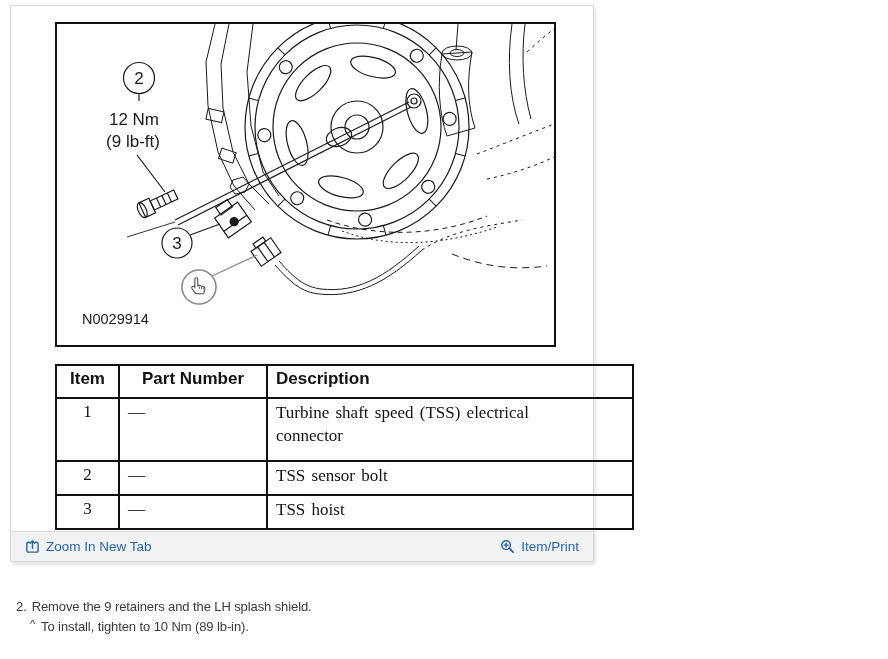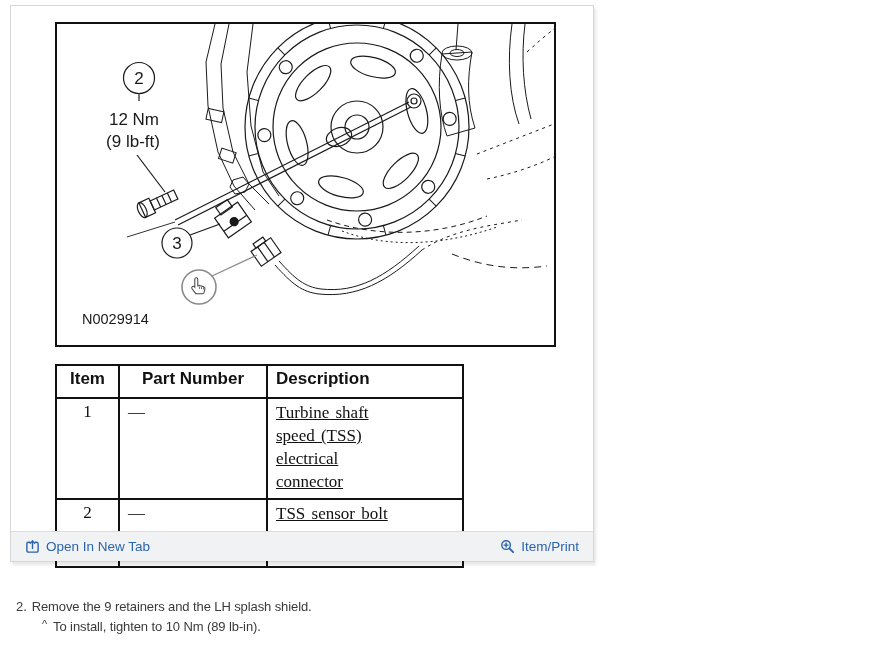--- a/index.html
+++ b/index.html
@@ -10,51 +10,51 @@
   .panel{position:absolute;left:10px;top:5px;width:582px;height:555px;
          background:#fff;border:1px solid #d6d6d6;
          box-shadow:2px 3px 3px rgba(0,0,0,.10);}
 
   .figure-box{position:absolute;left:44px;top:16px;width:497px;height:321px;
               border:2px solid #111;background:#fff;}
   .figure-box svg{display:block;}
 
   
   .parts-table{position:absolute;left:44px;top:358px;border-collapse:collapse;
-               table-layout:fixed;width:409px;}
+               table-layout:fixed;width:579px;}
   .parts-table th,.parts-table td{border:2px solid #111;padding:3px 8px 4px 8px;
                vertical-align:top;text-align:left;}
   .parts-table th{font:bold 17px "Liberation Sans",sans-serif;color:#111;
                   height:24px;}
   .parts-table td{font:17px "Liberation Serif",serif;color:#111;word-spacing:2px;}
   .col-item{width:63px;}
   .col-part{width:148px;}
   th.h-item{text-align:center;}
   th.h-part{text-align:center;border-radius:12px;}
   td.c-item{text-align:center;}
-  td.c-desc{padding-right:70px;line-height:1.35;text-decoration:underline;}
+  td.c-desc{padding-right:70px;line-height:1.35;}
   tr.r-tall td{height:54px;}
   tr.r-short td{height:25px;}
 
   
   .viewer-footer{position:absolute;left:0;right:0;bottom:0;height:30px;
                  background:#f1f2f4;border-top:1px solid #dcdcdc;
                  display:flex;align-items:center;justify-content:space-between;
                  padding:0 14px;box-sizing:border-box;}
   .vf-link{display:flex;align-items:center;gap:6px;color:#2a64ad;
            font-size:13.5px;cursor:pointer;text-decoration:none;}
   .vf-link svg{display:block;}
 
   
   .instructions{position:absolute;left:16px;top:597px;width:860px;
                 font-size:13px;line-height:20px;color:#3a3a3a;
                 letter-spacing:-.1px;}
   .step{white-space:nowrap;}
   .step .marker{margin-right:5px;}
-  .footnote{white-space:nowrap;margin-left:26px;}
+  .footnote{white-space:nowrap;margin-left:14px;}
   .footnote .caret{font-size:11px;position:relative;top:-3px;margin-right:6px;}
 </style>
 </head>
 <body>
 
 <div class="panel">
 
   <div class="figure-box">
     <svg width="497" height="321" viewBox="0 0 497 321">
       <g fill="none" stroke="#1a1a1a" stroke-width="1.2">
@@ -227,21 +227,21 @@
 
   <div class="viewer-footer">
     <a class="vf-link">
       <span>
         <svg width="15" height="15" viewBox="0 0 16 16" fill="none" stroke="#2a64ad" stroke-width="1.5" stroke-linecap="round" stroke-linejoin="round">
           <path d="M5,3.5 H3.5 A1.5,1.5 0 0 0 2,5 v7.5 A1.5,1.5 0 0 0 3.5,14 h9 A1.5,1.5 0 0 0 14,12.5 V5 a1.5,1.5 0 0 0 -1.5,-1.5 H11"></path>
           <line x1="8" y1="10" x2="8" y2="2.2"></line>
           <polyline points="5.6,4.6 8,2.2 10.4,4.6"></polyline>
         </svg>
       </span>
-      <span>Open In New Tab</span>
+      <span>Zoom In New Tab</span>
     </a>
     <a class="vf-link">
       <span>
         <svg width="15" height="15" viewBox="0 0 16 16" fill="none" stroke="#2a64ad" stroke-width="1.5" stroke-linecap="round">
           <circle cx="6.5" cy="6.5" r="4.6"></circle>
           <line x1="10" y1="10" x2="14" y2="14" stroke-width="2"></line>
           <line x1="6.5" y1="4.4" x2="6.5" y2="8.6"></line>
           <line x1="4.4" y1="6.5" x2="8.6" y2="6.5"></line>
         </svg>
       </span>

